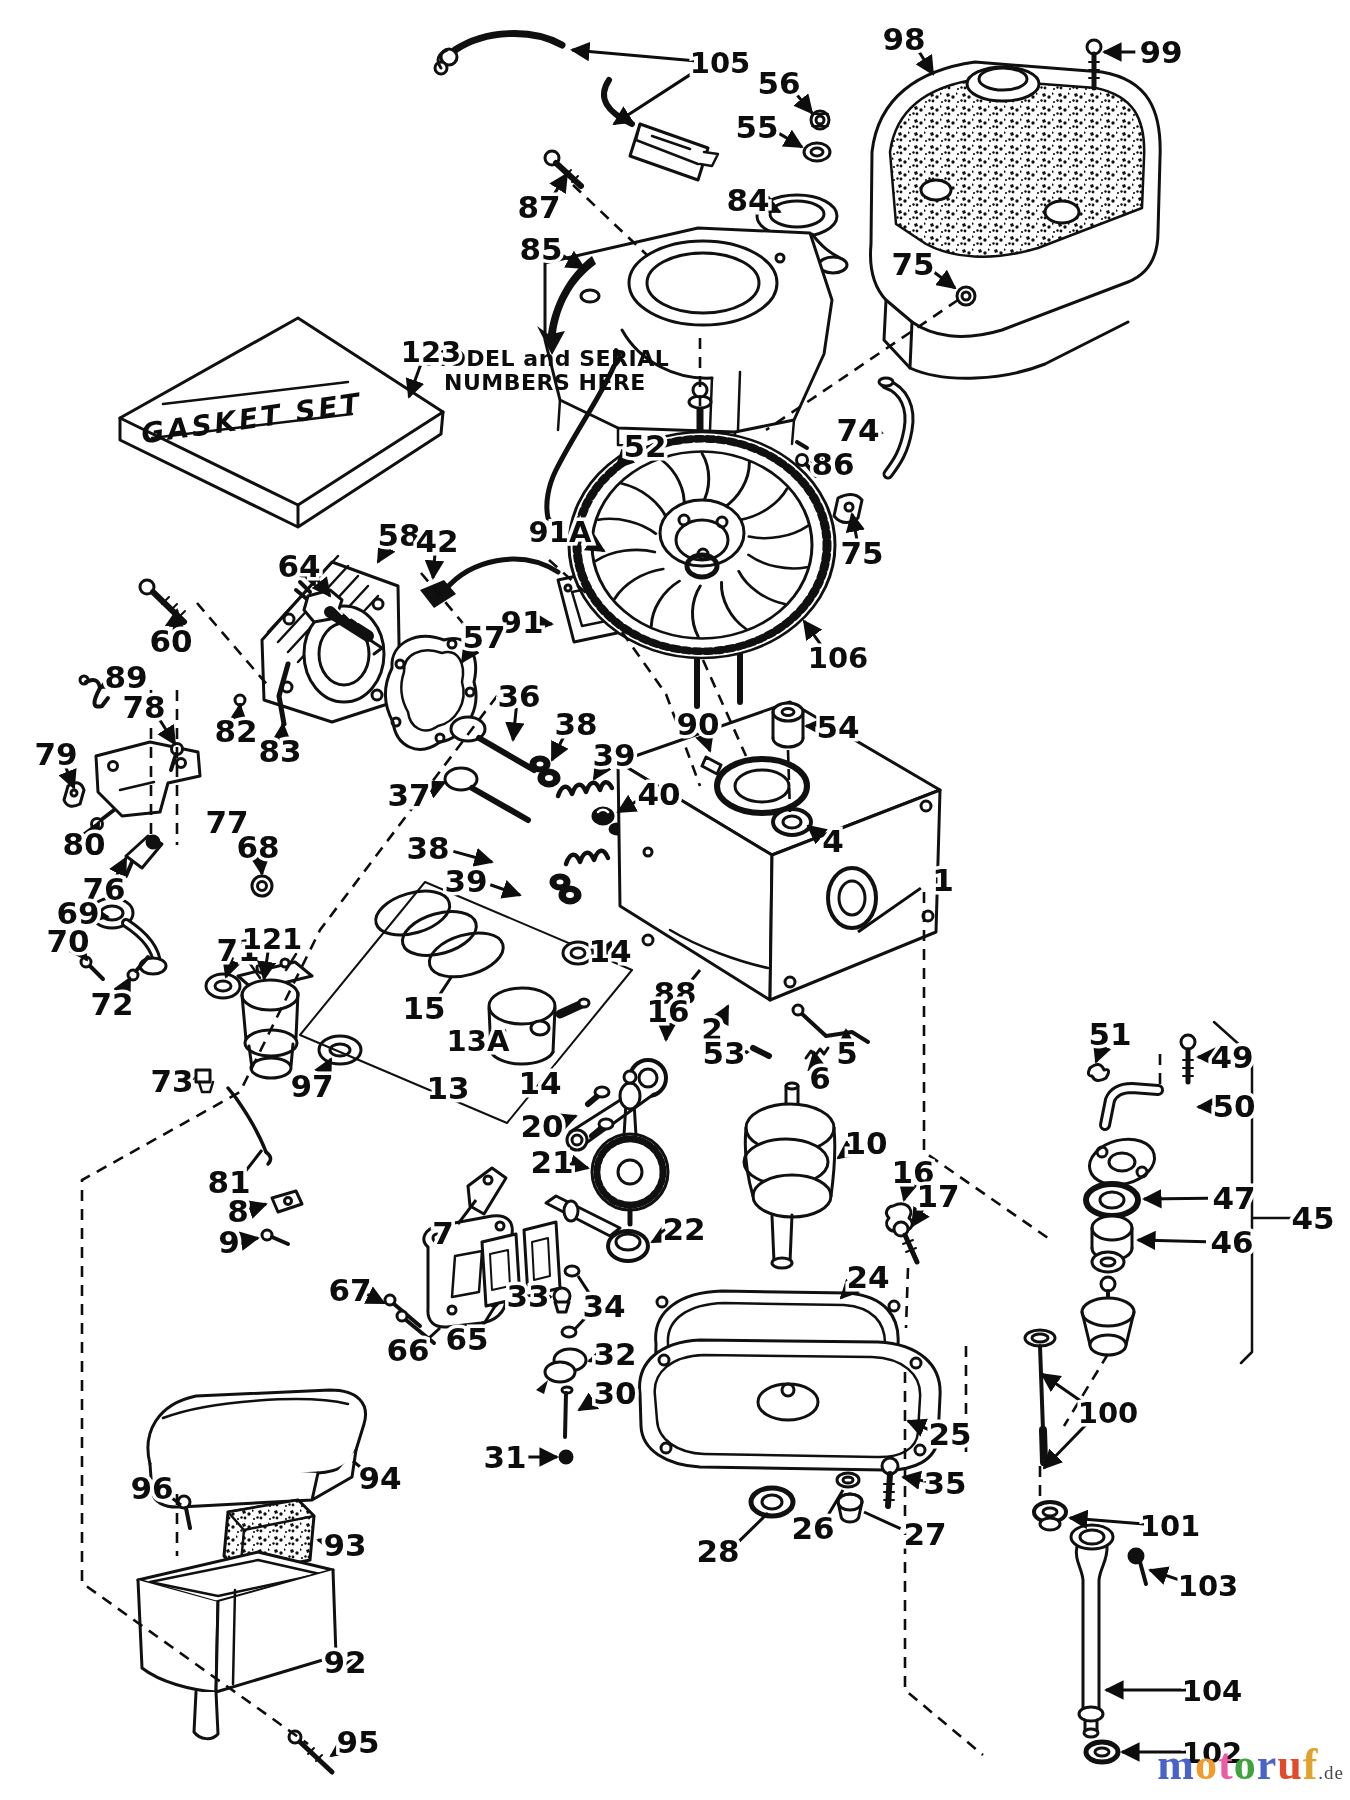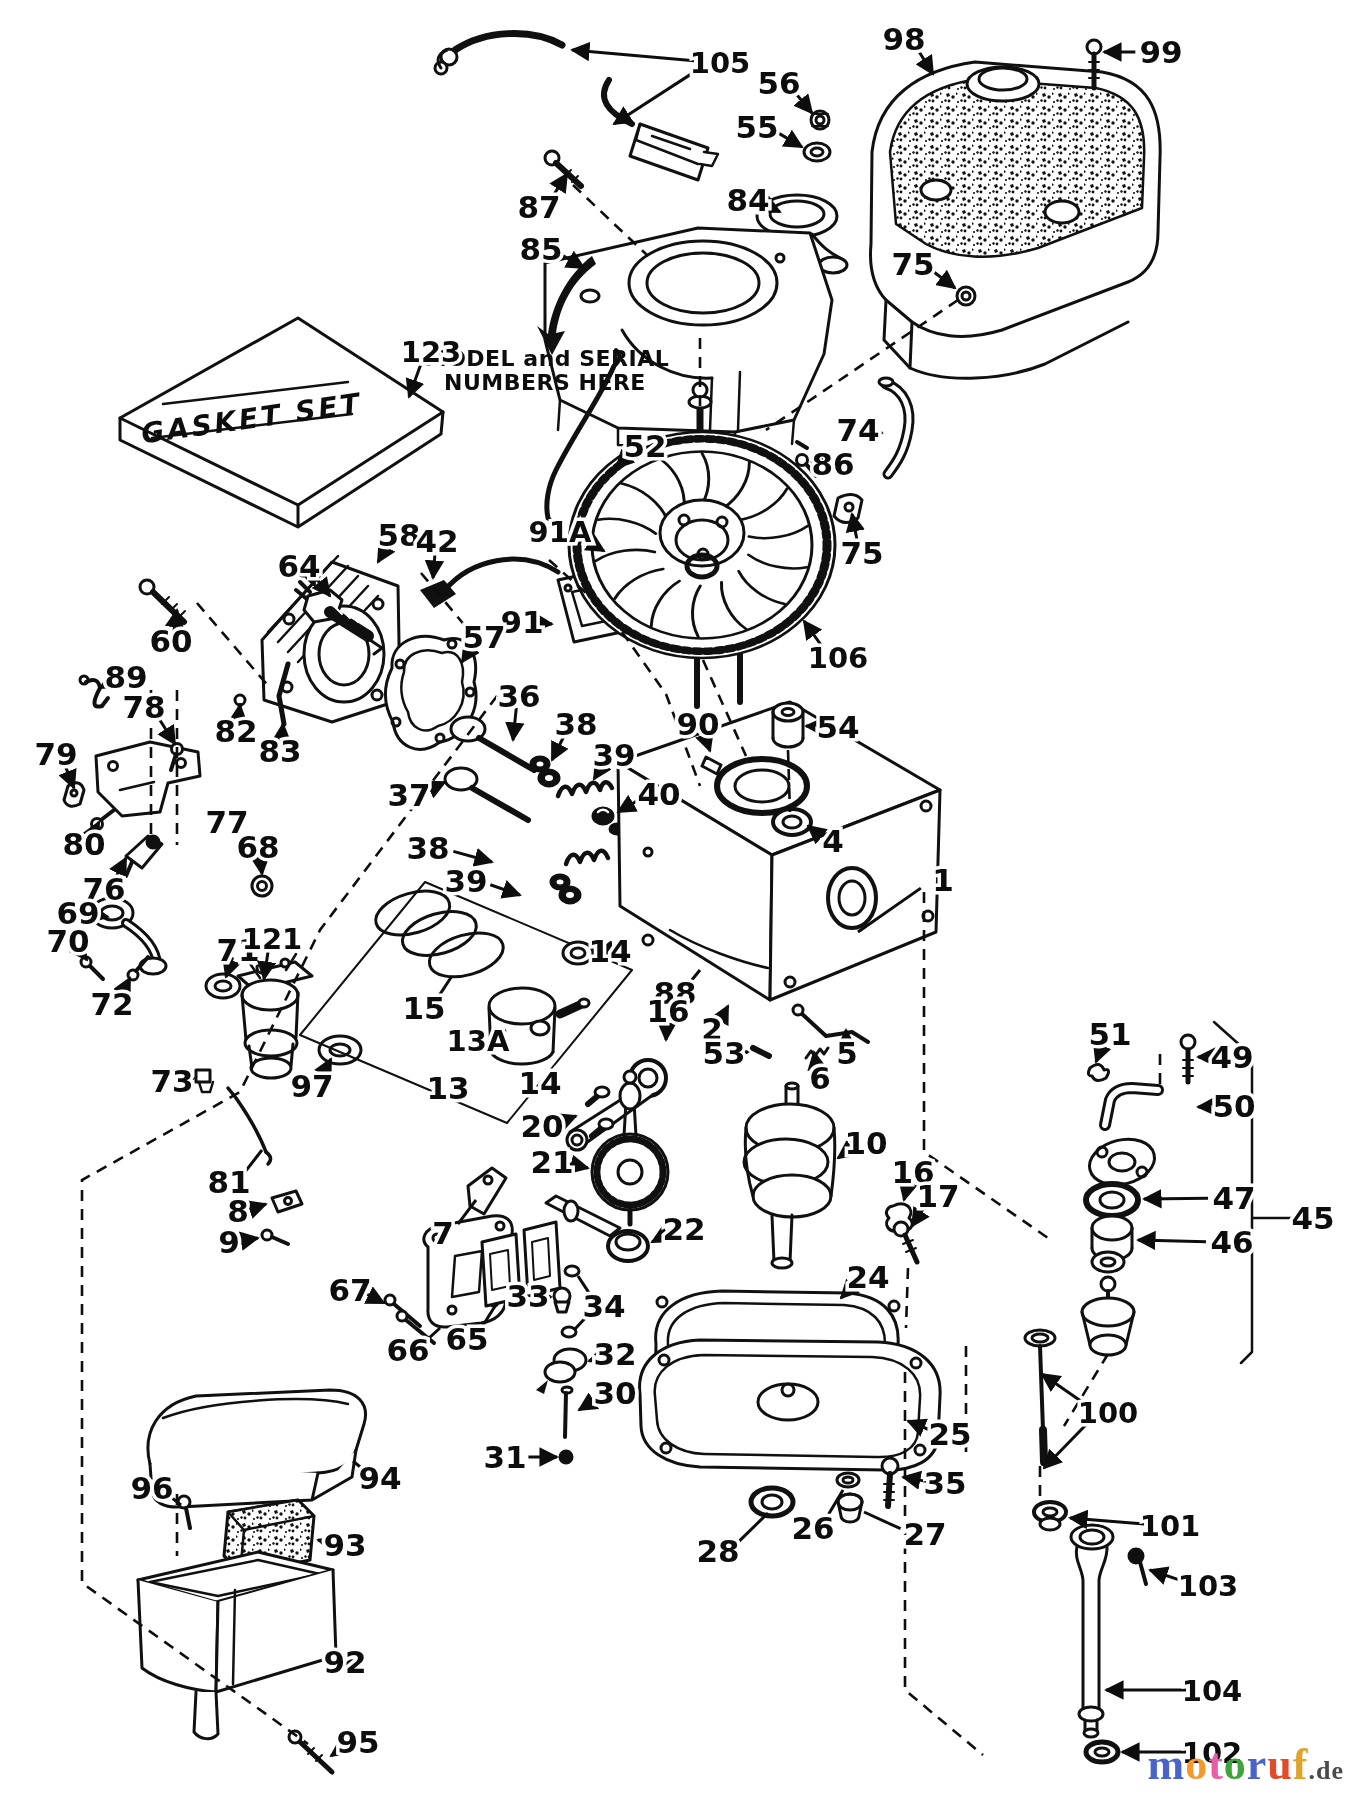--- a/index.html
+++ b/index.html
@@ -6,21 +6,21 @@
   .stage{position:relative;width:1350px;height:1800px;background:#fff;overflow:hidden;
          font-family:"DejaVu Sans","Liberation Sans",sans-serif;}
   .stage svg{position:absolute;left:0;top:0;}
   .callout-text{font-family:"DejaVu Sans","Liberation Sans",sans-serif;font-weight:700;
                 fill:#0d0d0d;paint-order:stroke;stroke:#ffffff;stroke-width:7px;}
   .leader{stroke:#0d0d0d;stroke-width:3;fill:none;}
   .dash{stroke:#0d0d0d;stroke-width:2.6;fill:none;stroke-dasharray:11 8;}
   .hand{font-family:"DejaVu Sans","Liberation Sans",sans-serif;font-weight:700;fill:#0d0d0d;}
   #watermark{position:absolute;right:6px;bottom:10px;font-family:"Liberation Serif","DejaVu Serif",serif;
              font-weight:bold;font-size:44px;letter-spacing:1px;}
-  #watermark .tld{font-size:26px;color:#4a4a4a;font-weight:bold;}
+  #watermark .tld{font-size:19px;color:#4a4a4a;font-weight:normal;}
 </style>
 </head>
 <body>
 
 <div class="stage">
 <svg id="diagram-svg" width="1350" height="1800" viewBox="0 0 1350 1800">
   <defs>
     <marker id="ah" viewBox="0 0 10 10" refX="9" refY="5" markerWidth="6.5" markerHeight="6.5" orient="auto-start-reverse">
       <path d="M0,0 L10,5 L0,10 z" fill="#0d0d0d"></path>
     </marker>

